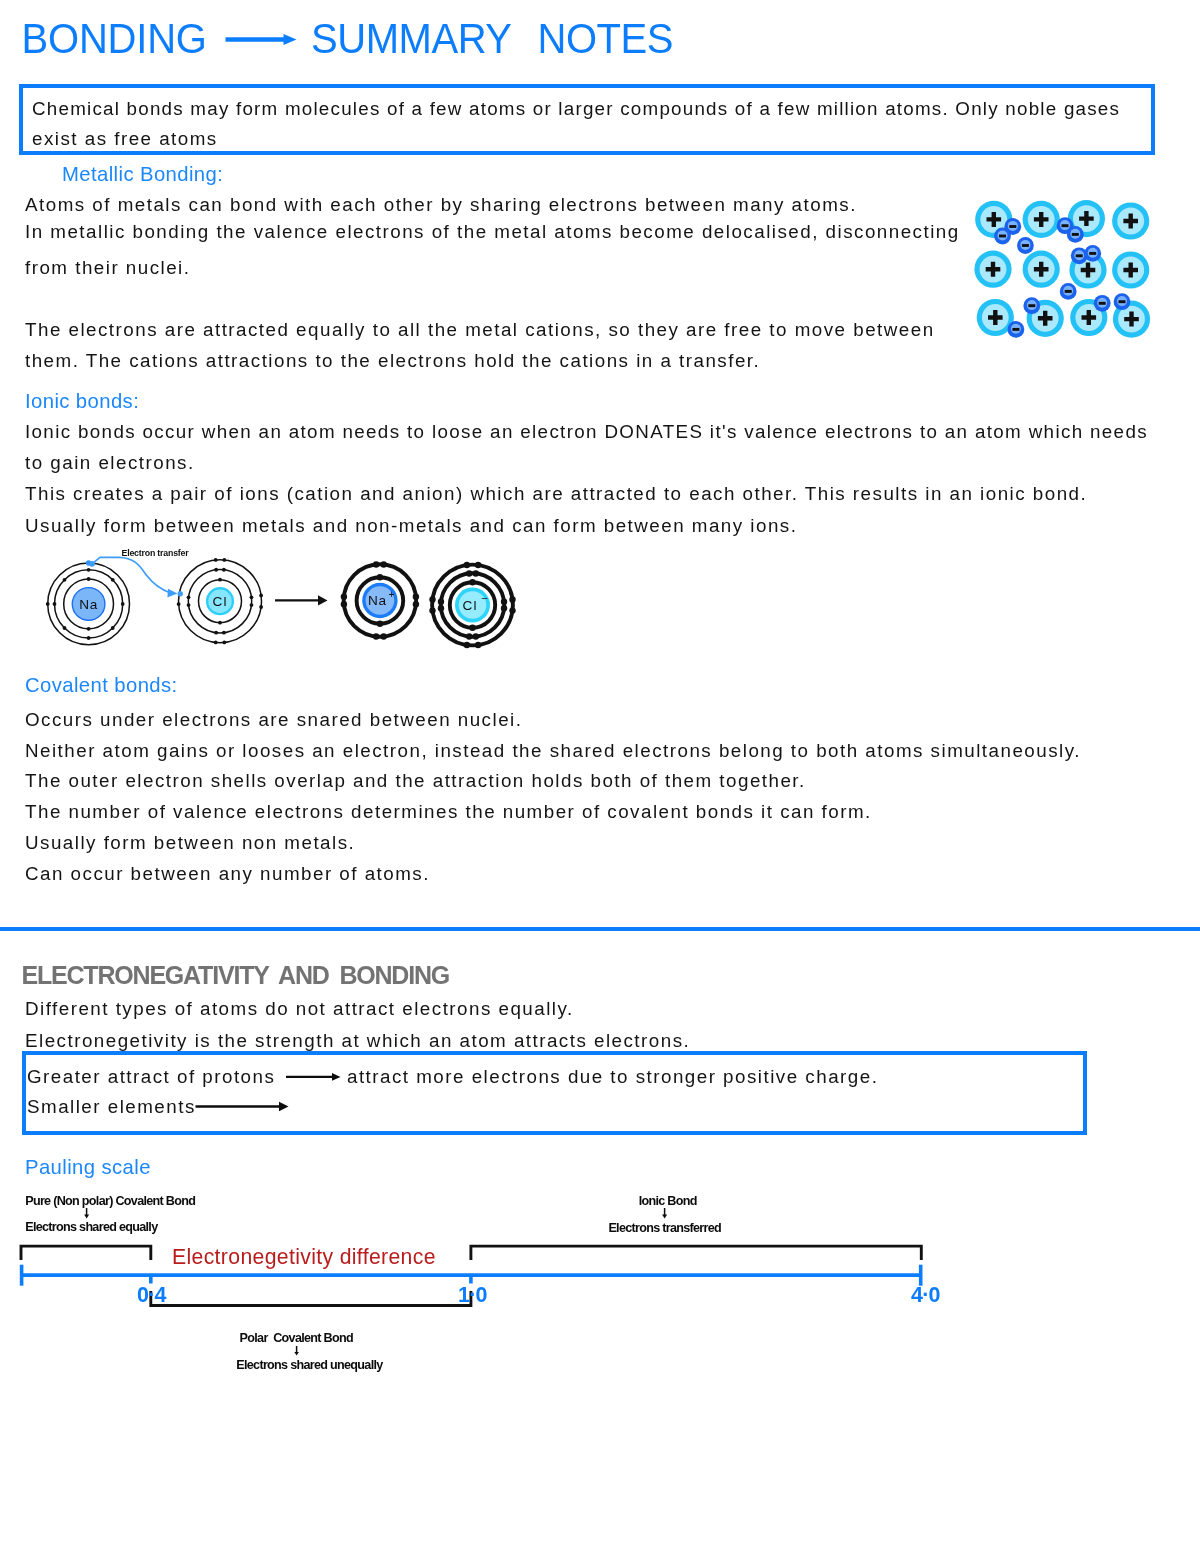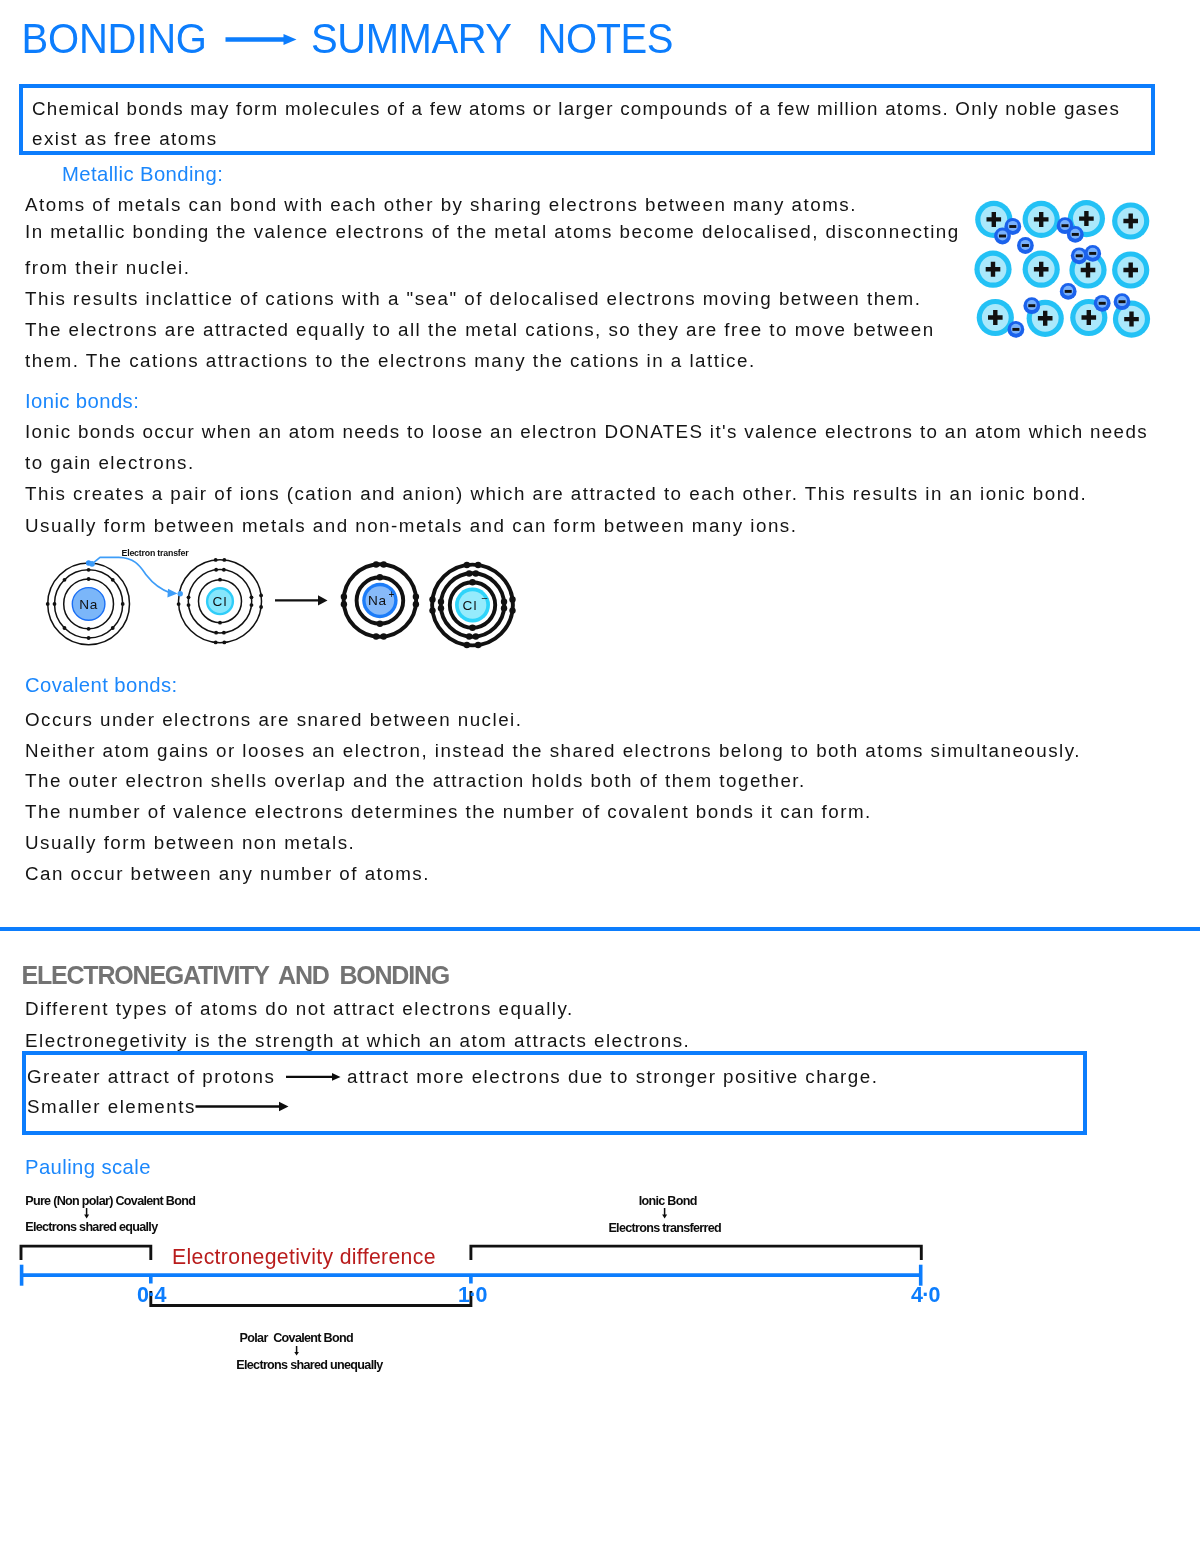--- a/index.html
+++ b/index.html
@@ -31,23 +31,22 @@
   <div class="abs title" style="left:311px;top:14px;letter-spacing:-0.45px;word-spacing:16px;">SUMMARY NOTES</div>
 
   <div class="bluebox" style="left:19.4px;top:84.2px;width:1135.4px;height:71.2px;"></div>
   <div class="abs boxtext" style="left:32px;top:98.4px;letter-spacing:1.23px;">Chemical bonds may form molecules of a few atoms or larger compounds of a few million atoms. Only noble gases</div>
   <div class="abs boxtext" style="left:32px;top:127.9px;">exist as free atoms</div>
 
   <div class="abs sub-head" style="left:14px;top:162.8px;margin-left:48px;">Metallic Bonding:</div>
   <div class="abs bodytext" style="left:25px;top:194.3px;">Atoms of metals can bond with each other by sharing electrons between many atoms.</div>
   <div class="abs bodytext" style="left:25px;top:221px;">In metallic bonding the valence electrons of the metal atoms become delocalised, disconnecting</div>
   <div class="abs bodytext" style="left:25px;top:256.6px;">from their nuclei.</div>
-  <div class="abs bodytext" style="left:25px;top:287.8px;">This results inclattice of cations with a "sea" of delocalised electrons moving between them.</div>
   <div class="abs bodytext" style="left:25px;top:318.9px;">The electrons are attracted equally to all the metal cations, so they are free to move between</div>
-  <div class="abs bodytext" style="left:25px;top:350.1px;">them. The cations attractions to the electrons many the cations in a lattice.</div>
+  <div class="abs bodytext" style="left:25px;top:350.1px;">them. The cations attractions to the electrons hold the cations in a transfer.</div>
 
   <svg class="abs" style="left:965px;top:195px;" width="190" height="150" viewBox="0 0 190 150" id="lattice-svg">
       <circle cx="28.8" cy="24.4" r="18.6" fill="#23c1f5"></circle>
       <circle cx="28.8" cy="24.4" r="13.4" fill="#aae8fb"></circle>
       <path d="M21.5 24.4 h14.6 M28.8 16.9 v15" stroke="#111" stroke-width="4.4"></path>
       <circle cx="76.2" cy="24.4" r="18.6" fill="#23c1f5"></circle>
       <circle cx="76.2" cy="24.4" r="13.4" fill="#aae8fb"></circle>
       <path d="M68.9 24.4 h14.6 M76.2 16.9 v15" stroke="#111" stroke-width="4.4"></path>
       <circle cx="121.4" cy="23.6" r="18.6" fill="#23c1f5"></circle>
       <circle cx="121.4" cy="23.6" r="13.4" fill="#aae8fb"></circle>

